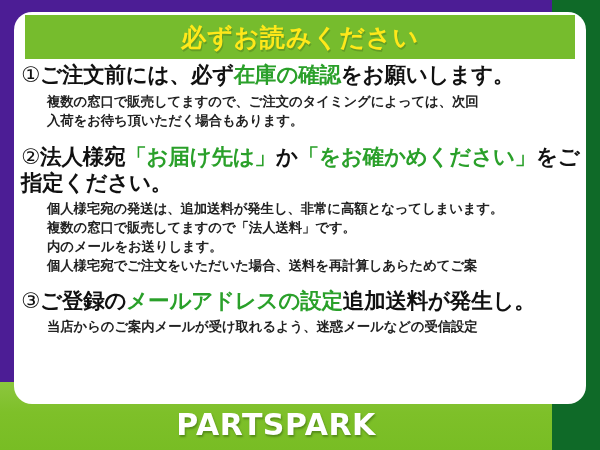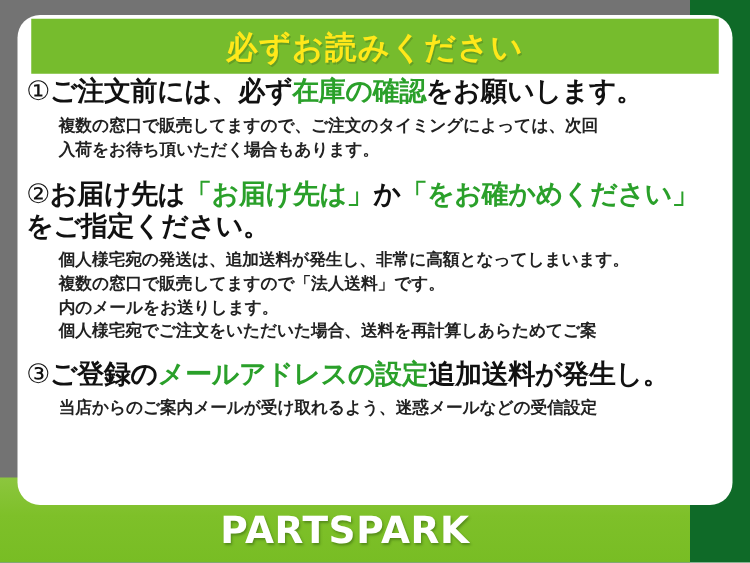--- a/index.html
+++ b/index.html
@@ -12,21 +12,21 @@
     overflow: hidden;
     background: #0f6a28;
     font-family: "DejaVu Sans", "Liberation Sans", sans-serif;
   }
 
   #banner {
     position: relative;
     width: 552px;
     height: 450px;
     box-sizing: border-box;
-    background: #737373;
+    background: #4c1d95;
   }
 
   
   #footer-band {
     position: absolute;
     left: 0;
     right: 0;
     bottom: 0;
     height: 68px;
     background: linear-gradient(to bottom, #8cc63e 0%, #7ec029 45%, #78bd24 100%);
@@ -98,21 +98,20 @@
     margin-bottom: 2px;
   }
 
   .notice-heading {
     font-size: 21.5px;
     font-weight: bold;
     color: #111111;
     line-height: 1.24;
     letter-spacing: -0.2px;
     white-space: nowrap;
-    font-family: Liberation Mono, monospace;
   }
 
   .notice-heading.wrapped {
     white-space: normal;
   }
 
   .marker {
     font-size: 21.5px;
     font-weight: normal;
   }
@@ -154,21 +153,21 @@
 
     <div id="notice-list">
         <div class="notice-item" id="item-1">
           <div class="notice-heading"><span class="marker">①</span><span>ご注文前には、必ず</span><span class="hl">在庫の確認</span><span>をお願いします。</span></div>
           <div class="notice-body">
             <div>複数の窓口で販売してますので、ご注文のタイミングによっては、次回</div>
             <div>入荷をお待ち頂いただく場合もあります。</div>
           </div>
         </div>
         <div class="notice-item" id="item-2">
-          <div class="notice-heading wrapped"><span class="marker">②</span><span>お届け先は</span><span class="hl">「お届け先は」</span><span>か</span><span class="hl">「をお確かめください」</span><span>をご指定ください。</span></div>
+          <div class="notice-heading wrapped"><span class="marker">②</span><span>法人様宛</span><span class="hl">「お届け先は」</span><span>か</span><span class="hl">「をお確かめください」</span><span>をご指定ください。</span></div>
           <div class="notice-body">
             <div>個人様宅宛の発送は、追加送料が発生し、非常に高額となってしまいます。</div>
             <div>複数の窓口で販売してますので「法人送料」です。</div>
             <div>内のメールをお送りします。</div>
             <div>個人様宅宛でご注文をいただいた場合、送料を再計算しあらためてご案</div>
           </div>
         </div>
         <div class="notice-item" id="item-3">
           <div class="notice-heading"><span class="marker">③</span><span>ご登録の</span><span class="hl">メールアドレスの設定</span><span>追加送料が発生し。</span></div>
           <div class="notice-body">

